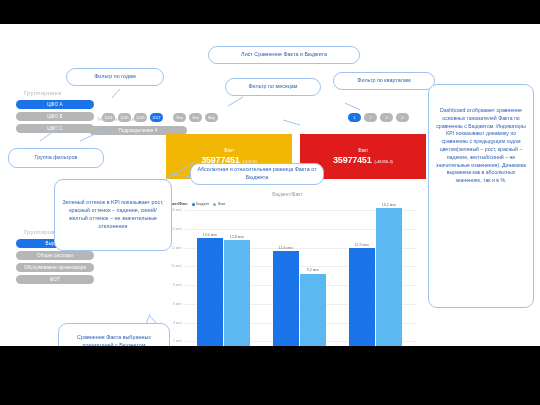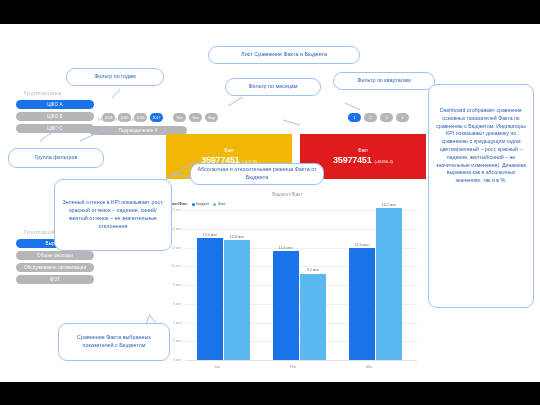--- a/index.html
+++ b/index.html
@@ -3,21 +3,21 @@
 <meta charset="utf-8">
 <style>
   html,body{margin:0;padding:0;}
   body{
     width:540px;height:405px;overflow:hidden;position:relative;
     background:#000000;
     font-family:"Liberation Sans","DejaVu Sans",sans-serif;
   }
   
   #stage{
-    position:absolute;left:0;top:24px;width:540px;height:358px;
+    position:absolute;left:0;top:24px;width:540px;height:322px;
     background:#ffffff;overflow:hidden;
   }
   .bar-top,.bar-bot{position:absolute;left:0;width:540px;background:#000;}
   .bar-top{top:0;height:24px;}
   .bar-bot{top:382px;height:23px;}
 
   
   .dash{position:absolute;left:0;top:0;width:540px;height:358px;}
 
   

